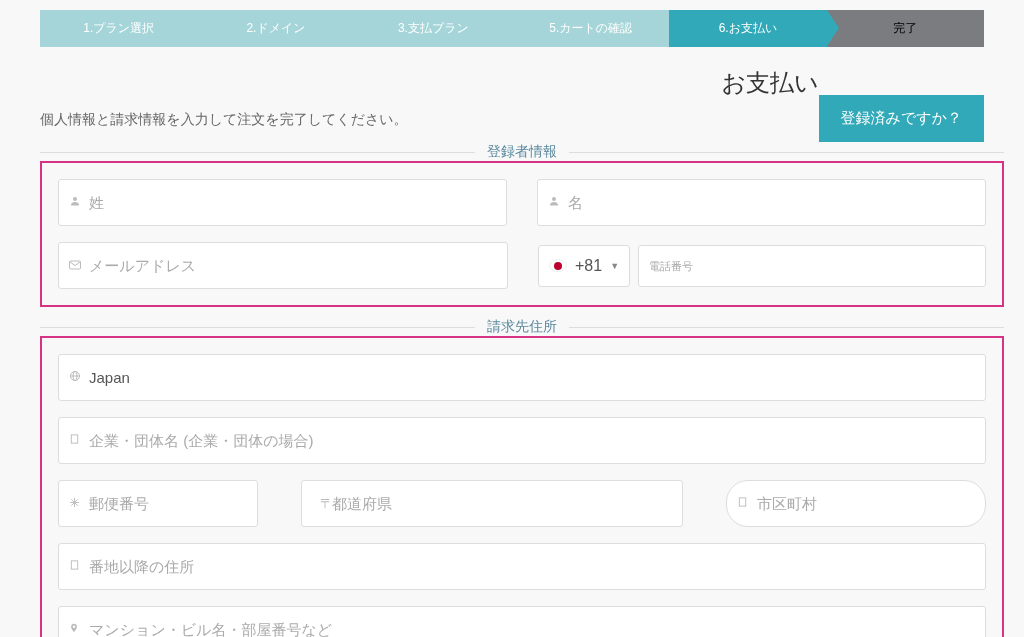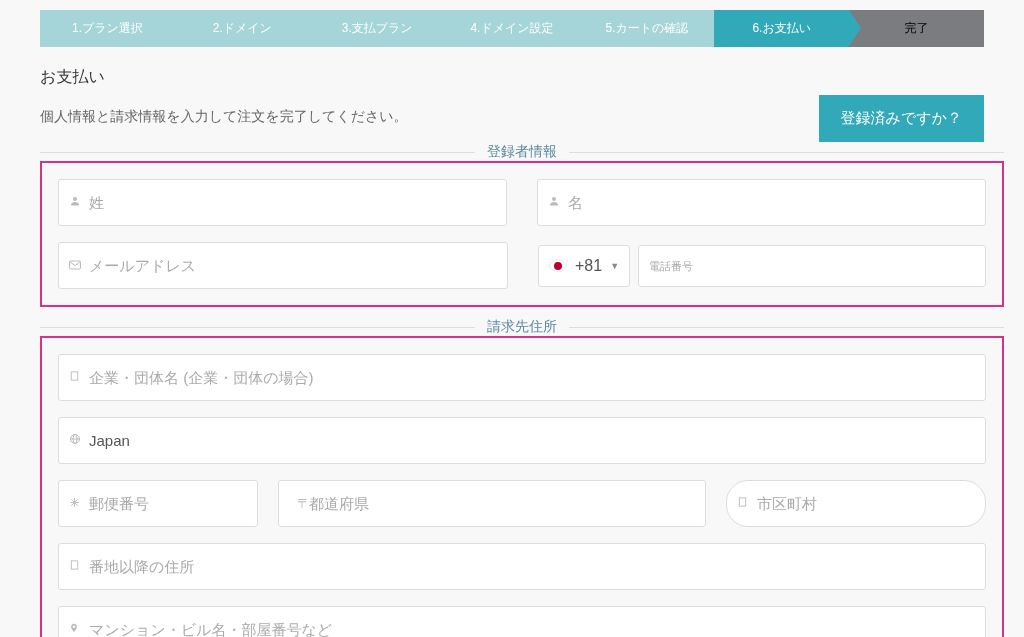--- a/index.html
+++ b/index.html
@@ -56,24 +56,25 @@
     .header-section {
       padding: 20px 40px 10px 40px;
       display: flex;
       justify-content: space-between;
       align-items: flex-start;
     }
     .header-left {
       flex: 1;
     }
     .page-title {
-      font-size: 16px;
+      font-size: 24px;
       font-weight: 400;
       color: #333;
-      margin-bottom: 20px;
+      margin-bottom: 12px;
+      text-align: right;
     }
     .page-subtitle {
       font-size: 14px;
       color: #666;
     }
     .registered-button {
       background: #31a9b8;
       color: #fff;
       border: none;
       padding: 14px 22px;
@@ -206,21 +207,21 @@
       padding: 14px 10px;
       font-size: 11px;
       width: 100%;
       background: transparent;
     }
     .phone-input::placeholder {
       color: #aaa;
     }
     .form-row-triple {
       display: flex;
-      gap: 20px;
+      gap: 43px;
       margin-bottom: 16px;
     }
     .form-field-small {
       flex: 0 0 200px;
     }
     .form-field-medium {
       flex: 1;
     }
     .no-icon-padding {
       padding-left: 4px;
@@ -231,21 +232,20 @@
     }
   </style>
 </head>
 <body>
 
 <div class="container">
   <div class="progress-bar">
     <div class="progress-step completed">1.プラン選択</div>
     <div class="progress-step completed">2.ドメイン</div>
     <div class="progress-step completed">3.支払プラン</div>
-    <div class="progress-step completed">4.ドメイン設定</div>
     <div class="progress-step completed">5.カートの確認</div>
     <div class="progress-step active">6.お支払い</div>
     <div class="progress-step inactive">完了</div>
   </div>
 
   <div class="header-section">
     <div class="header-left">
       <h1 class="page-title">お支払い</h1>
       <p class="page-subtitle">個人情報と請求情報を入力して注文を完了してください。</p>
     </div>
@@ -302,41 +302,41 @@
   </div>
 
   <div class="form-section">
     <div class="section-legend-wrapper">
       <span class="section-legend">請求先住所</span>
     </div>
     <div class="form-box">
       <div class="form-row">
         <div class="form-field">
           <span class="field-icon">
+            <svg width="12" height="12" viewBox="0 0 24 24" fill="none" stroke="#bbb" stroke-width="2">
+                <circle cx="12" cy="12" r="9"></circle>
+                <line x1="3" y1="12" x2="21" y2="12"></line>
+                <ellipse cx="12" cy="12" rx="4" ry="9"></ellipse>
+              </svg>
+          </span>
+          <input type="text" class="form-input" value="Japan" style="">
+        </div>
+      </div>
+      <div class="form-row">
+        <div class="form-field">
+          <span class="field-icon">
             <svg width="11" height="12" viewBox="0 0 24 24" fill="none" stroke="#bbb" stroke-width="2">
                 <rect x="5" y="3" width="14" height="18"></rect>
                 <line x1="9" y1="8" x2="9" y2="8"></line>
                 <line x1="15" y1="8" x2="15" y2="8"></line>
               </svg>
           </span>
           <input type="text" class="form-input" placeholder="企業・団体名 (企業・団体の場合)" style="">
         </div>
       </div>
-      <div class="form-row">
-        <div class="form-field">
-          <span class="field-icon">
-            <svg width="12" height="12" viewBox="0 0 24 24" fill="none" stroke="#bbb" stroke-width="2">
-                <circle cx="12" cy="12" r="9"></circle>
-                <line x1="3" y1="12" x2="21" y2="12"></line>
-                <ellipse cx="12" cy="12" rx="4" ry="9"></ellipse>
-              </svg>
-          </span>
-          <input type="text" class="form-input" value="Japan" style="">
-        </div>
-      </div>
       <div class="form-row-triple">
         <div class="form-field form-field-small">
           <span class="field-icon">
             <svg width="11" height="11" viewBox="0 0 24 24" fill="#bbb">
                 <path d="M12 2v20M2 12h20M5 5l14 14M19 5L5 19" stroke="#bbb" stroke-width="2"></path>
               </svg>
           </span>
           <input type="text" class="form-input" placeholder="郵便番号" style="">
         </div>
         <div class="form-field form-field-medium">

